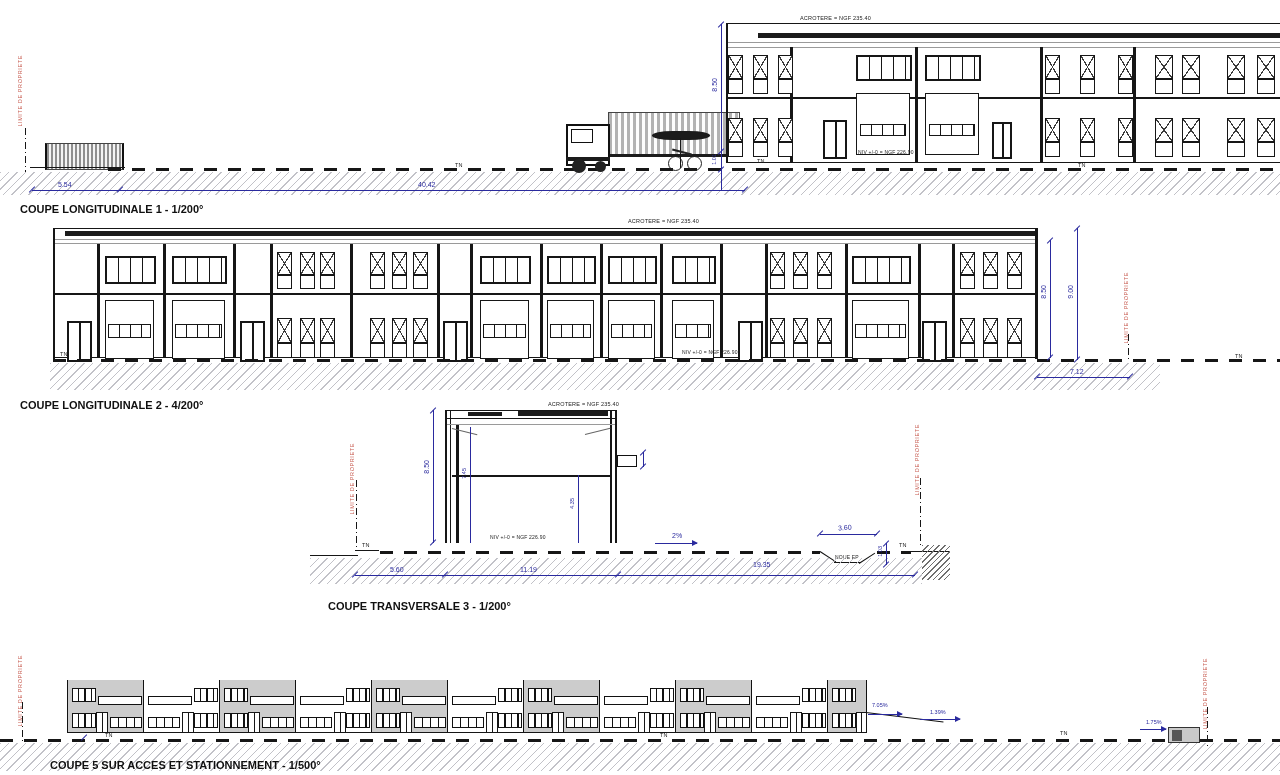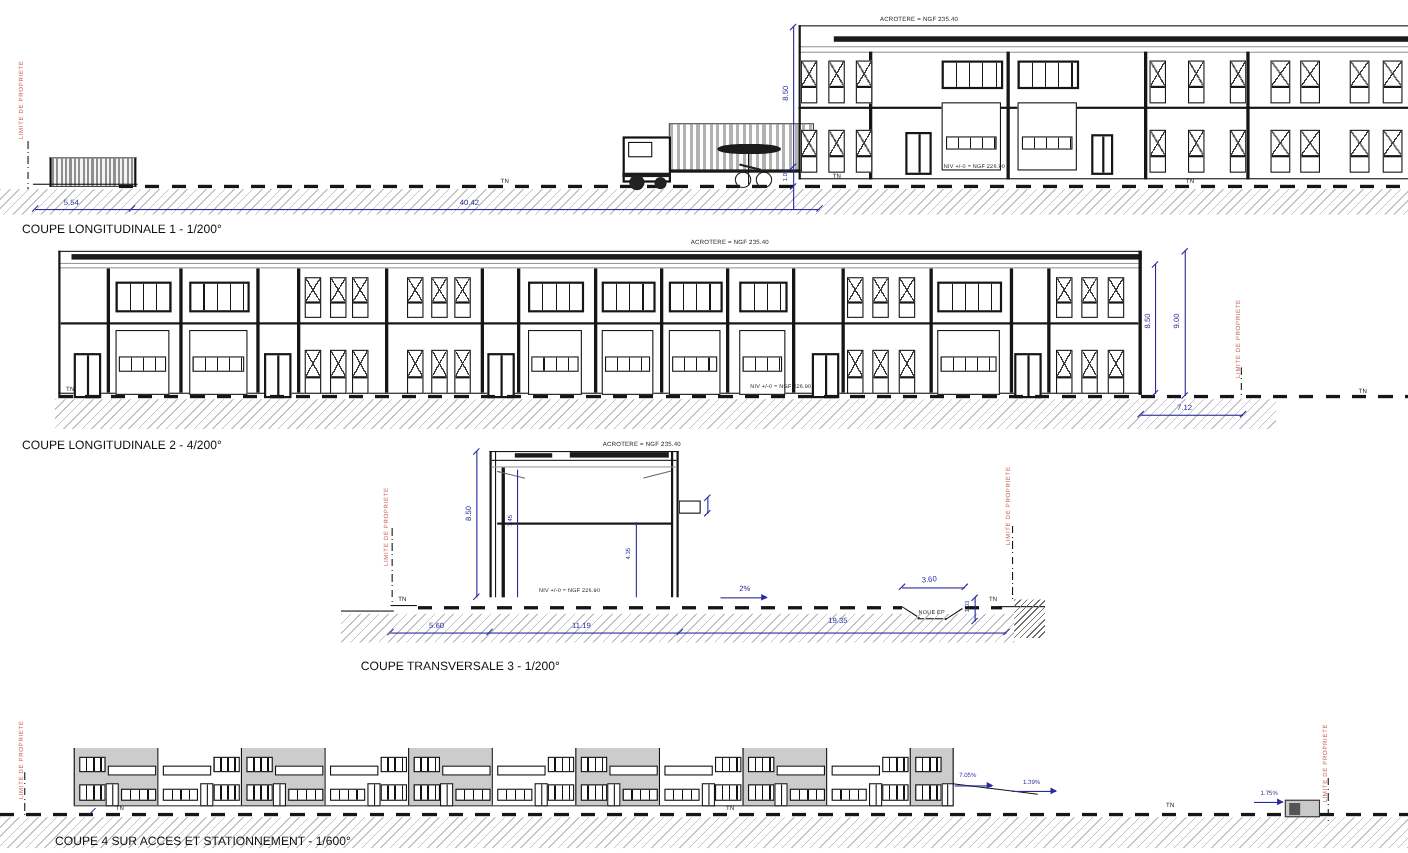--- a/index.html
+++ b/index.html
@@ -25,21 +25,21 @@
   .dr4{background:#fff;border:1px solid #161616}
   .dr4::after{content:"";position:absolute;top:0;bottom:0;left:45%;width:1px;background:#161616}
   .pl{background:#161616}
   .dl{background:#2a2a9e}
   .dt{color:#2a2a9e;font-size:7px;line-height:1;white-space:nowrap}
   .dts{color:#2a2a9e;font-size:5.5px;line-height:1;white-space:nowrap}
   .dtv{writing-mode:vertical-rl;transform:rotate(180deg)}
   .lab{color:#222;font-size:5.5px;line-height:1;white-space:nowrap;letter-spacing:.2px}
   .lim{color:#c96055;font-size:5.5px;letter-spacing:.6px;writing-mode:vertical-rl;transform:rotate(180deg);line-height:1;white-space:nowrap}
   .ddv{width:1px;background:repeating-linear-gradient(180deg,#161616 0 7px,transparent 7px 10px,#161616 10px 11px,transparent 11px 14px)}
-  .ttl{font-weight:normal;font-size:11px;color:#101010;white-space:nowrap}
+  .ttl{font-weight:bold;font-size:11px;color:#101010;white-space:nowrap}
   .tk{width:8px;height:1px;background:#2a2a9e;transform:rotate(-45deg)}
   .sa{height:1px;background:#2a2a9e}
   .sa::after{content:"";position:absolute;right:-1px;top:-3px;border-left:6px solid #2a2a9e;border-top:3px solid transparent;border-bottom:3px solid transparent}
   .wh{background:#222;border-radius:50%}
   .tw3{border:1px solid #111;background:repeating-linear-gradient(90deg,#fff 0 5px,#111 5px 6.5px)}
   .bw3{border:1px solid #111;background:repeating-linear-gradient(90deg,#fff 0 7px,#111 7px 8px)}
   .strip{border:1px solid #111;background:#fff}
   .u{position:absolute;top:680px;height:52px;border-left:1px solid #111;box-sizing:border-box}
 </style>
 </head>
@@ -389,15 +389,15 @@
   <i class="ab" style="left:866px;top:712px;width:78px;height:1px;background:#111;transform:rotate(7deg);transform-origin:left"></i>
   <i class="ab sa" style="left:868px;top:714px;width:34px"></i>
   <span class="ab dts" style="left:872px;top:703px">7.05%</span>
   <i class="ab sa" style="left:920px;top:719px;width:40px"></i>
   <span class="ab dts" style="left:930px;top:710px">1.39%</span>
   <i class="ab sa" style="left:1140px;top:729px;width:26px"></i>
   <span class="ab dts" style="left:1146px;top:720px">1.75%</span>
   <i class="ab" style="left:1168px;top:727px;width:30px;height:14px;border:1px solid #333;background:#c9c9c9"></i>
   <i class="ab" style="left:1172px;top:730px;width:10px;height:11px;background:#555"></i>
 
-  <span class="ab ttl" style="left:50px;top:759px">COUPE 4 SUR ACCES ET STATIONNEMENT - 1/600°</span>
+  <span class="ab ttl" style="left:50px;top:759px">COUPE 5 SUR ACCES ET STATIONNEMENT - 1/500°</span>
 
 </div>
 
 </body></html>

